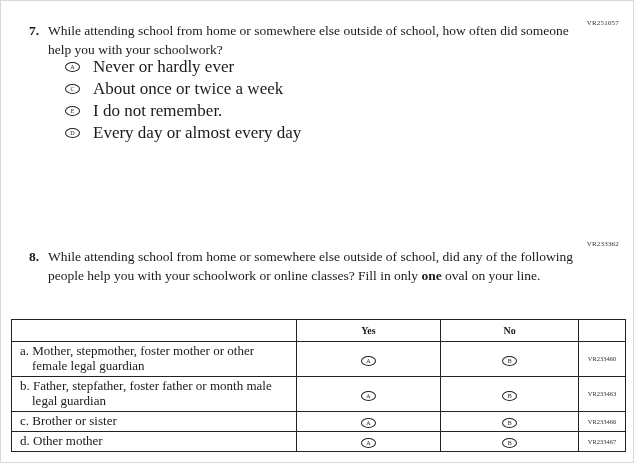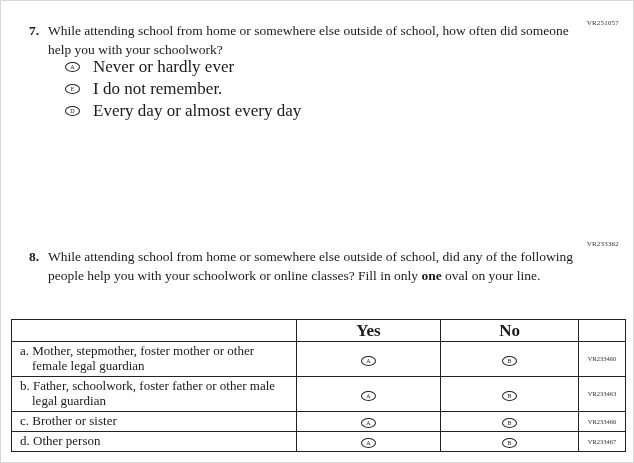--- a/index.html
+++ b/index.html
@@ -84,21 +84,21 @@
     border: 1px solid #222;
     vertical-align: middle;
   }
   col.c-label { width: 285px; }
   col.c-yes   { width: 145px; }
   col.c-no    { width: 138px; }
   col.c-code  { width: 47px; }
   th.hdr {
     font-weight: bold;
     height: 22px;
-    font-size: 17px;
+    font-size: 10px;
   }
   td.cell-label {
     padding: 2px 4px 2px 4px;
   }
   td.cell-label .row-label {
     padding-left: 16px;
     text-indent: -12px;
     line-height: 1.15;
   }
   tr.row-tall td { height: 32px; }
@@ -127,20 +127,26 @@
     <span class="qnum">7.</span>
     <span class="qtext">While attending school from home or somewhere else outside of school, how often did someone help you with your schoolwork?</span>
   </div>
 
   <div class="options">
     <div class="option">
       <span class="oval">
           <span class="oval-letter">A</span>
         </span>
       <span class="option-label">Never or hardly ever</span>
+    </div>
+    <div class="option">
+      <span class="oval">
+          <span class="oval-letter">C</span>
+        </span>
+      <span class="option-label">About once or twice a week</span>
     </div>
     <div class="option">
       <span class="oval">
           <span class="oval-letter">E</span>
         </span>
       <span class="option-label">I do not remember.</span>
     </div>
     <div class="option">
       <span class="oval">
           <span class="oval-letter">D</span>
@@ -177,21 +183,21 @@
         <td class="cell-oval"><span class="oval">
               <span class="oval-letter">A</span>
             </span></td>
         <td class="cell-oval"><span class="oval">
               <span class="oval-letter">B</span>
             </span></td>
         <td class="cell-code">VR233460</td>
       </tr>
       <tr class="row-tall">
         <td class="cell-label">
-            <div class="row-label">b. Father, schoolwork, foster father or other male legal guardian</div>
+            <div class="row-label">b. Father, stepfather, foster father or month male legal guardian</div>
           </td>
         <td class="cell-oval"><span class="oval">
               <span class="oval-letter">A</span>
             </span></td>
         <td class="cell-oval"><span class="oval">
               <span class="oval-letter">B</span>
             </span></td>
         <td class="cell-code">VR233463</td>
       </tr>
       <tr class="row-short">
@@ -201,21 +207,21 @@
         <td class="cell-oval"><span class="oval">
               <span class="oval-letter">A</span>
             </span></td>
         <td class="cell-oval"><span class="oval">
               <span class="oval-letter">B</span>
             </span></td>
         <td class="cell-code">VR233466</td>
       </tr>
       <tr class="row-short">
         <td class="cell-label">
-            <div class="row-label">d. Other person</div>
+            <div class="row-label">d. Other mother</div>
           </td>
         <td class="cell-oval"><span class="oval">
               <span class="oval-letter">A</span>
             </span></td>
         <td class="cell-oval"><span class="oval">
               <span class="oval-letter">B</span>
             </span></td>
         <td class="cell-code">VR233467</td>
       </tr>
     </tbody>

